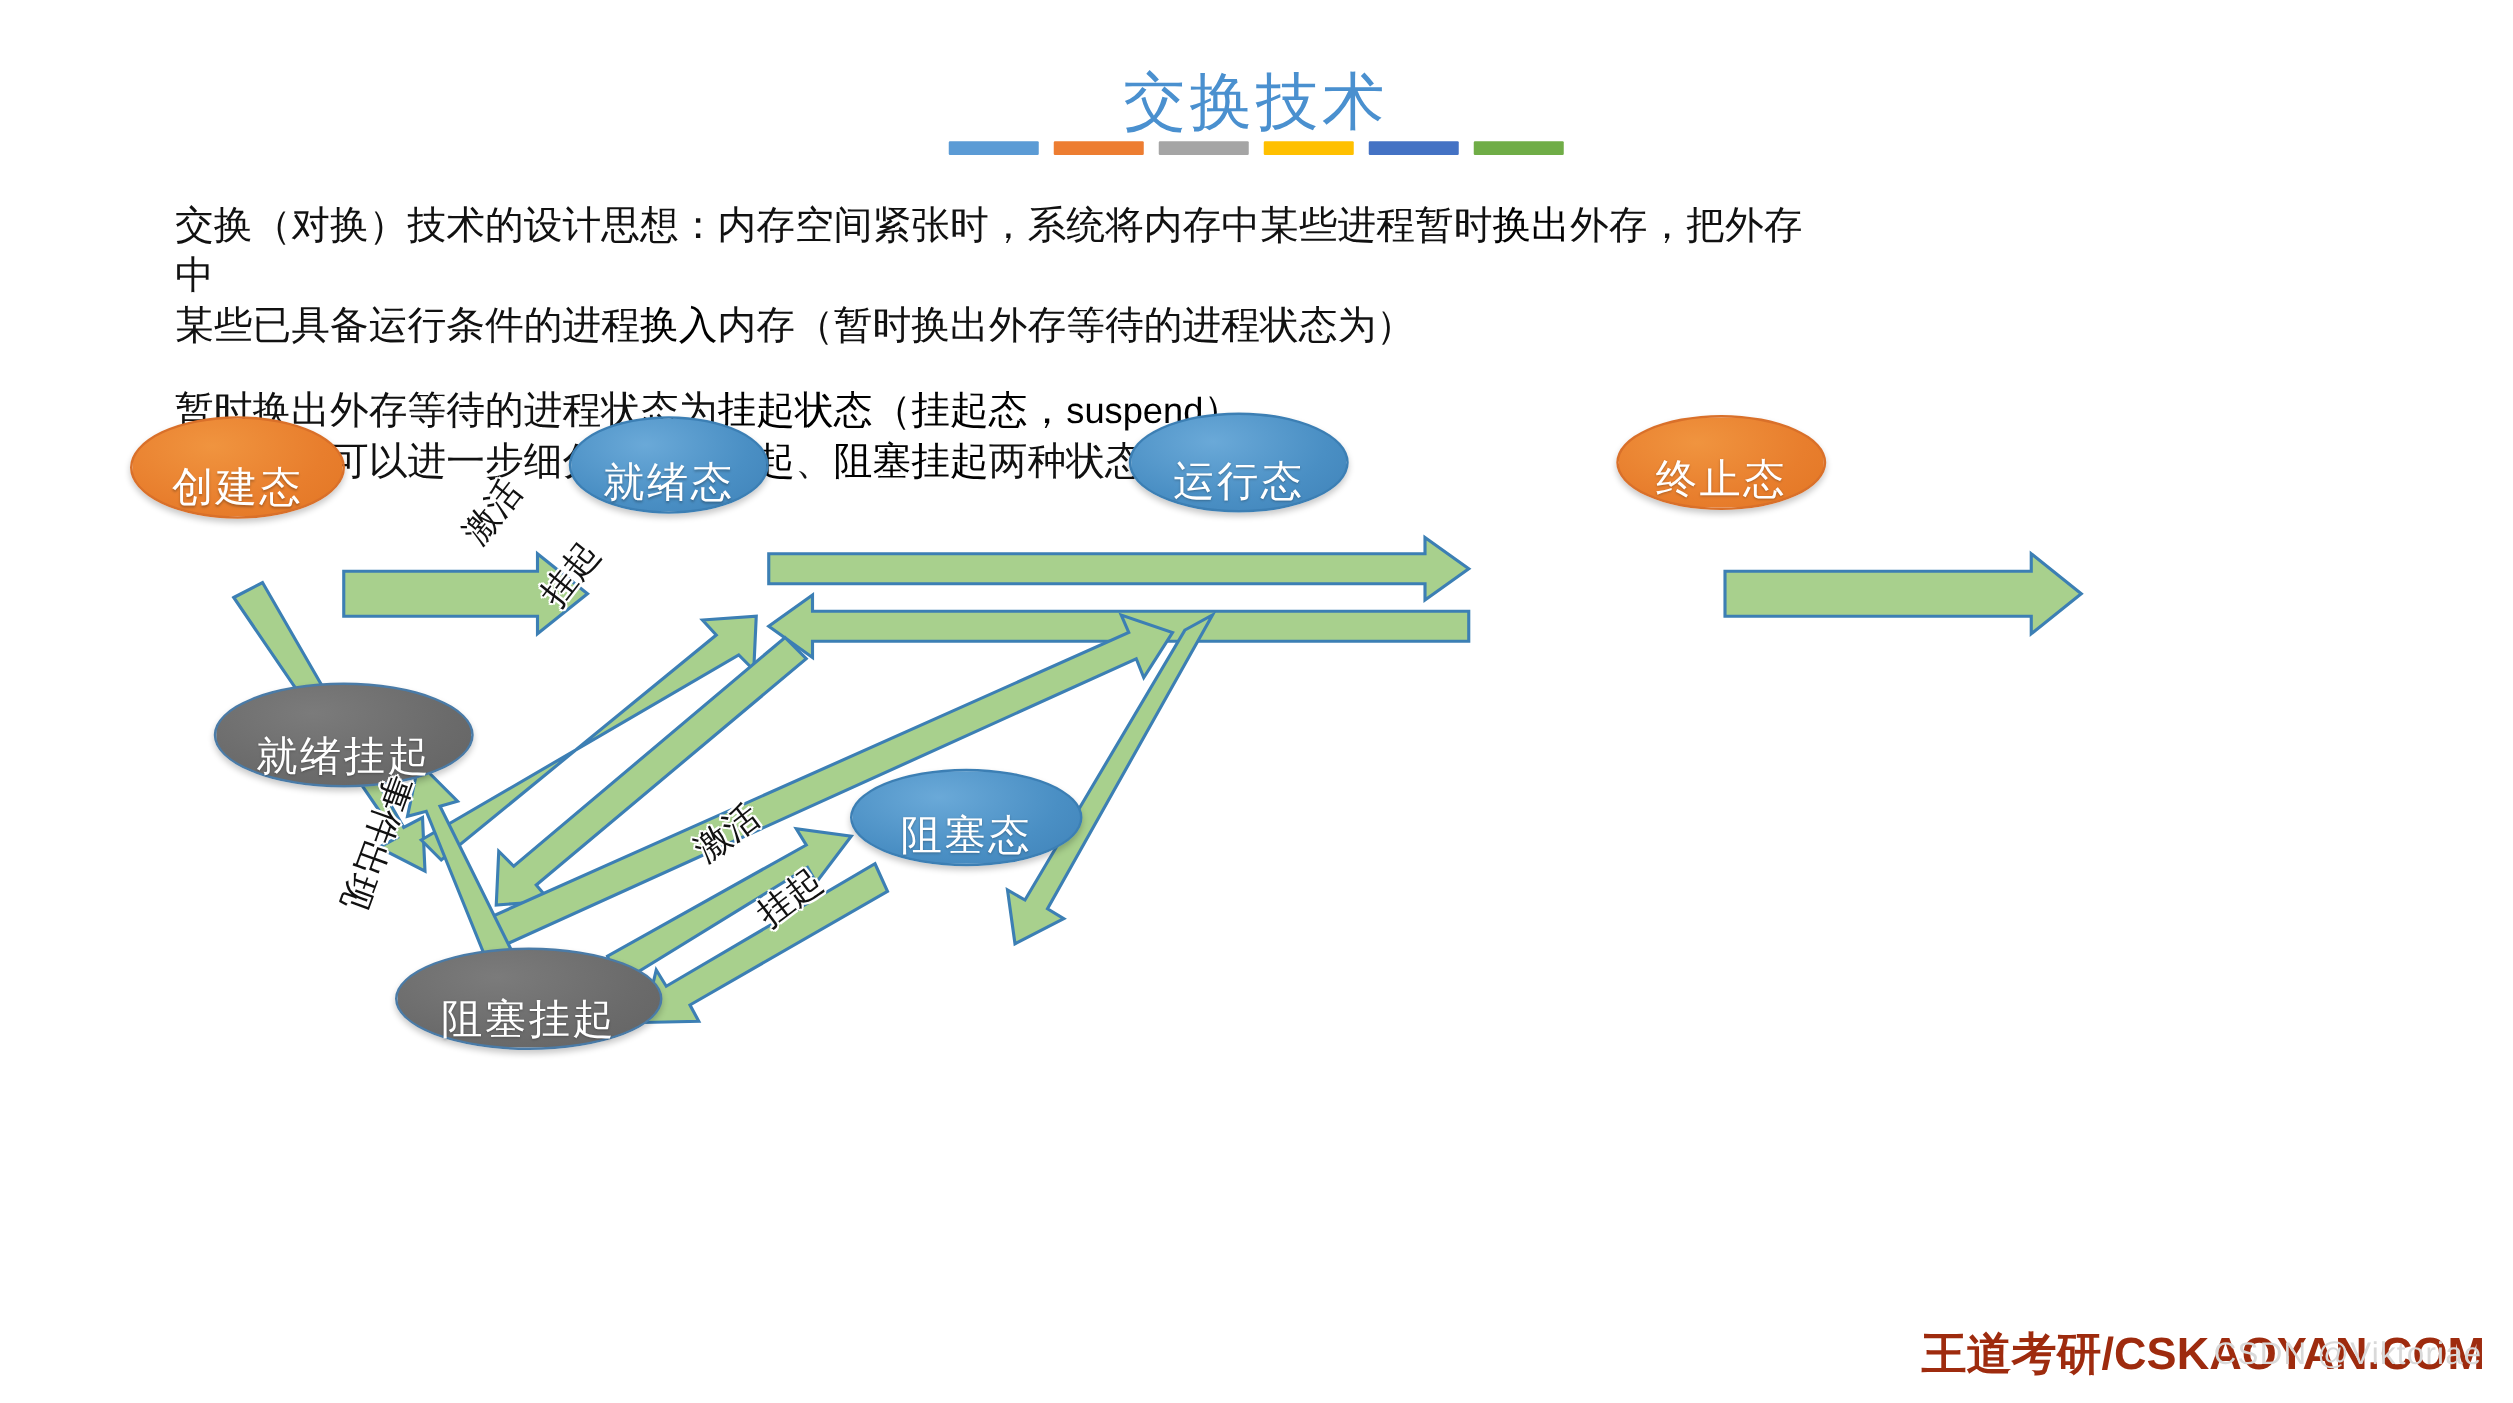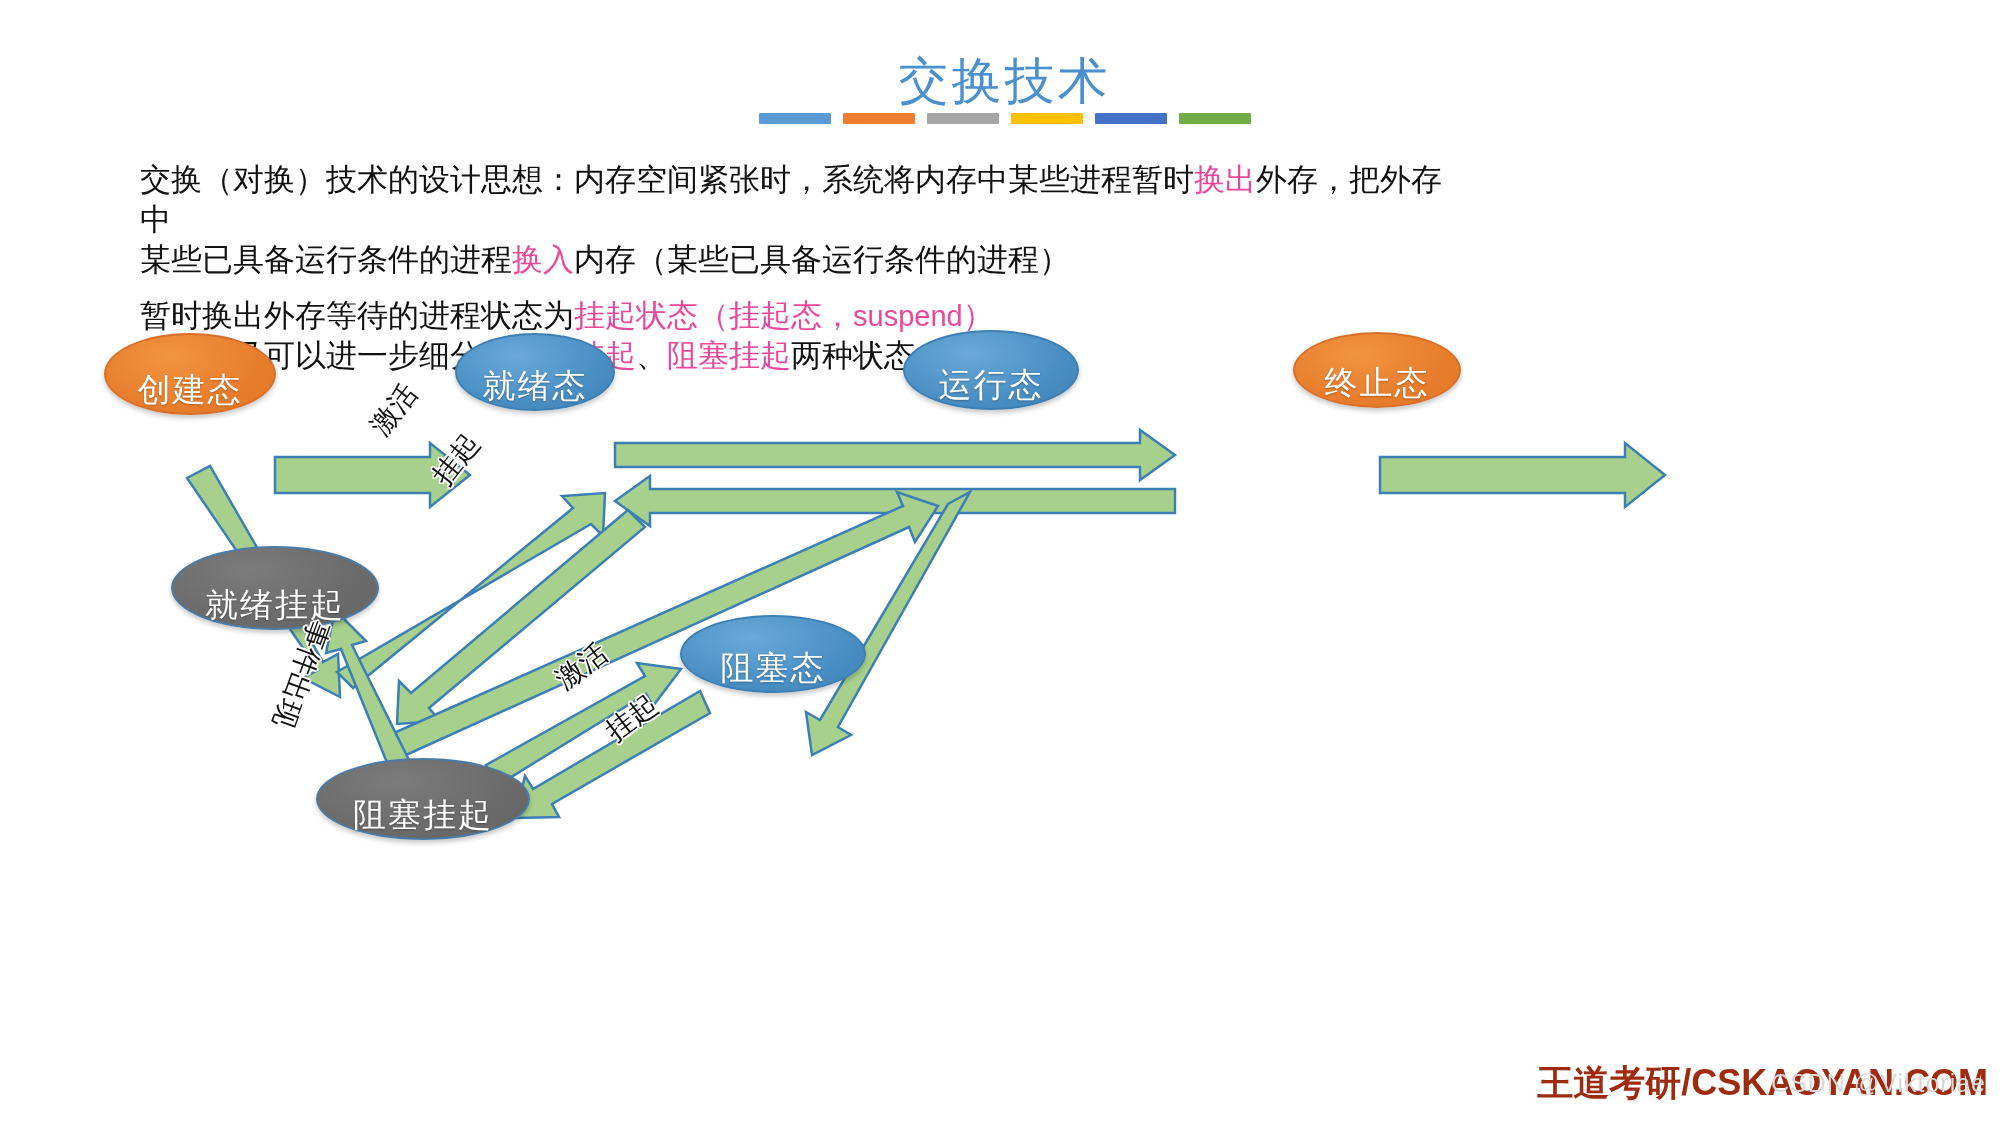--- a/index.html
+++ b/index.html
@@ -23,22 +23,22 @@
   }
   .bar{width:72px;height:11px;border-radius:1px;}
 
   
   .body-text{
     position:absolute;left:140px;top:160px;width:1330px;
     font-size:31px;line-height:40px;color:#111;
     font-family:"Liberation Serif","DejaVu Serif",serif;
   }
   .para{margin:0 0 6px 0;}
-  .para.p2{margin-top:16px;}
-  .red{color:#ec4899;}
+  .para.p2{margin-top:28px;}
+  .red{color:#000000;}
   .suspend-word{font-family:"Liberation Sans","DejaVu Sans",sans-serif;font-size:29px;}
 
   
   .diagram{position:absolute;left:0;top:0;width:2010px;height:1122px;}
   svg.diag{position:absolute;left:0;top:0;width:2010px;height:1122px;overflow:visible;}
 
   .node{
     position:absolute;display:flex;align-items:flex-end;justify-content:center;
     border-radius:50%;color:#ffffff;
     font-size:33px;letter-spacing:2px;
@@ -83,21 +83,21 @@
     <span class="bar" style="background:#ed7d31"></span>
     <span class="bar" style="background:#a5a5a5"></span>
     <span class="bar" style="background:#ffc000"></span>
     <span class="bar" style="background:#4472c4"></span>
     <span class="bar" style="background:#70ad47"></span>
   </div>
 
   <div class="body-text">
     <p class="para">
       <span>交换（对换）技术的设计思想：内存空间紧张时，系统将内存中某些进程暂时</span><span class="red">换出</span><span>外存，把外存中</span><br>
-      <span>某些已具备运行条件的进程</span><span class="red">换入</span><span>内存（某些已具备运行条件的进程）</span>
+      <span>某些已具备运行条件的进程</span><span class="red">换入</span><span>内存（暂时换出外存等待的进程状态为）</span>
     </p>
 
     <p class="para p2">
       <span>暂时换出外存等待的进程状态为</span><span class="red">挂起状态（挂起态，</span><span class="red suspend-word">suspend</span><span class="red">）</span><br>
       <span>挂起态又可以进一步细分为</span><span class="red">就绪挂起</span><span>、</span><span class="red">阻塞挂起</span><span>两种状态</span>
     </p>
   </div>
 
   <div class="diagram">
 

